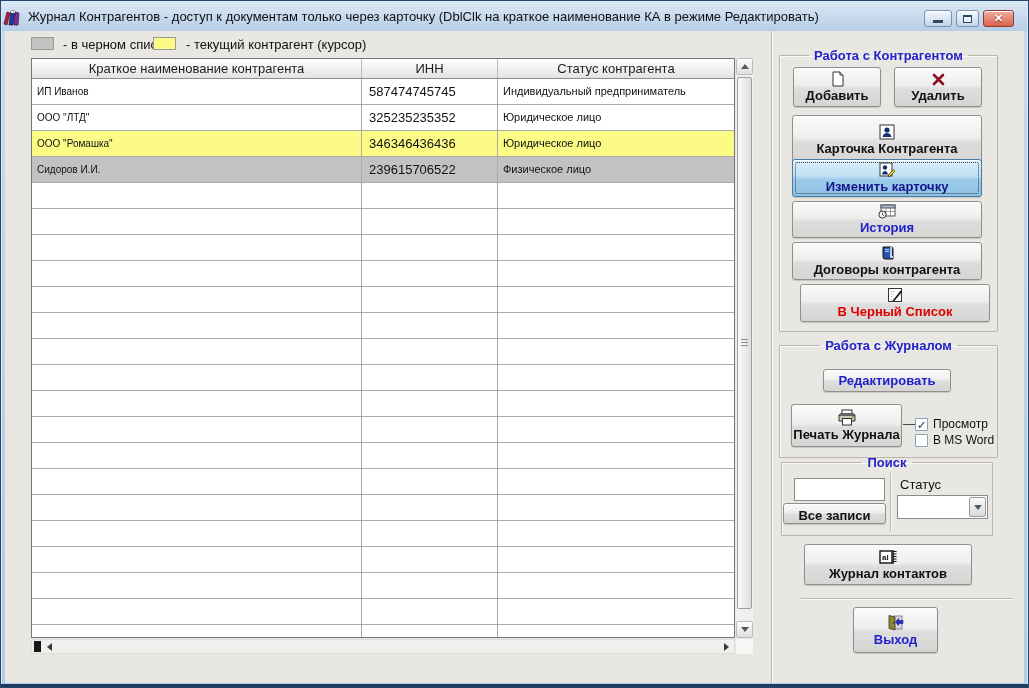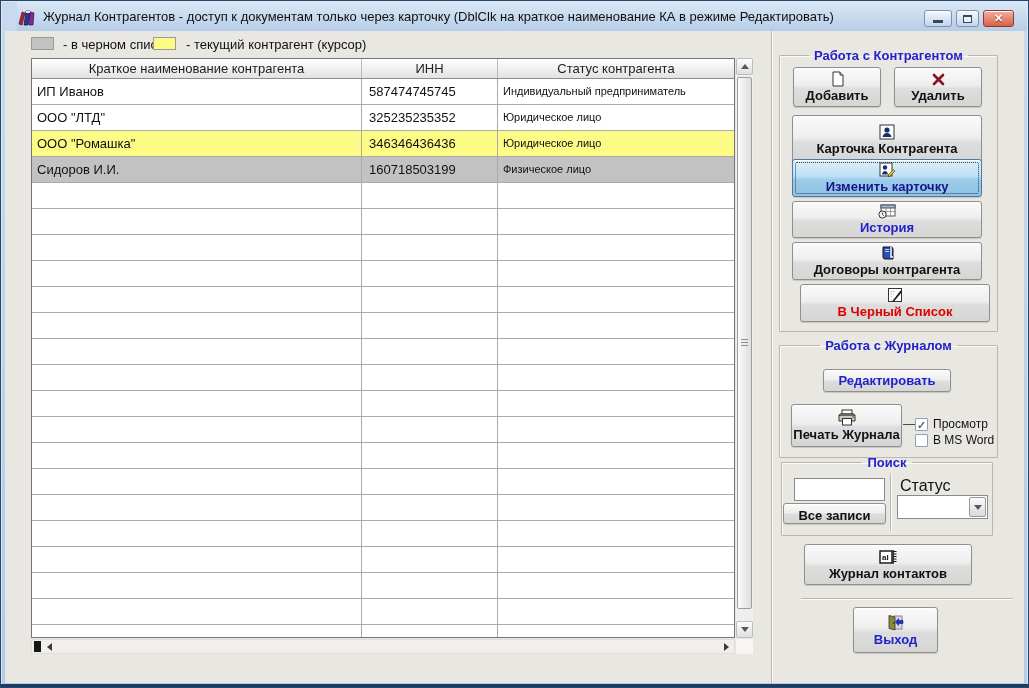--- a/index.html
+++ b/index.html
@@ -6,21 +6,21 @@
   *{box-sizing:border-box;}
   body{font-family:"Liberation Sans",sans-serif;-webkit-font-smoothing:antialiased;}
 
   .window{position:relative;width:1029px;height:688px;
     background:linear-gradient(#c9daee,#b3cbe4);
     border:1px solid #27466b;box-shadow:inset 0 0 0 1px #dbe8f5;}
   .window:after{content:"";position:absolute;left:0;right:0;bottom:0;height:3px;background:#1e3c60;}
 
   
   .titlebar{position:absolute;left:1px;top:1px;right:1px;height:29px;display:flex;align-items:center;
-    background:linear-gradient(#dae8f6,#b6cde7);margin-left:15px;}
+    background:linear-gradient(#dae8f6,#b6cde7);}
   .title-text{font-size:13px;color:#101010;margin-left:6px;white-space:nowrap;overflow:hidden;}
   .winbtns{position:absolute;right:13px;top:8px;display:flex;gap:4px;}
   .wbtn{height:17px;border:1px solid #7c92ac;border-radius:3px;display:flex;align-items:center;justify-content:center;
     background:linear-gradient(#f3f8fd,#c2d5ea);box-shadow:inset 0 1px 0 #fff;}
   .wbtn.min{width:28px;} .wbtn.max{width:23px;} 
   .wbtn.close{width:31px;border-color:#8c3a2e;background:linear-gradient(#f0b0a0,#d9614a);}
   .glyph-min{width:10px;height:3px;background:#33475e;margin-top:6px;}
   .glyph-max{width:9px;height:8px;border:1px solid #33475e;border-top-width:2px;background:#e8f1fa;}
   .glyph-close{font-size:11px;font-weight:bold;color:#fff;text-shadow:0 1px 1px #7a2418;line-height:1;}
 
@@ -33,21 +33,21 @@
 
   
   .grid-wrap{position:absolute;left:26px;top:27px;width:722px;height:596px;}
   .cells{position:absolute;left:0;top:0;width:704px;height:580px;border:1px solid #757575;background:#fff;overflow:hidden;}
   .ghead{display:flex;height:20px;background:linear-gradient(#ffffff,#e2e2e2);border-bottom:1px solid #8d8d8d;}
   .ghead .hc{font-size:13px;color:#1d1d1d;text-align:center;line-height:19px;border-right:1px solid #bcbcbc;
     white-space:nowrap;overflow:hidden;}
   .grow{display:flex;height:26px;border-bottom:1px solid #ababab;background:#fff;}
   .grow .gc{border-right:1px solid #ababab;white-space:nowrap;overflow:hidden;line-height:25px;}
   .c1{width:330px;} .c2{width:136px;} .c3{width:236px;border-right:none !important;}
-  .gc.c1{font-size:13px;color:#111;padding-left:5px;}
+  .gc.c1{font-size:10px;color:#111;padding-left:5px;}
   .gc.c2{font-size:13px;color:#111;padding-left:7px;}
   .gc.c3{font-size:11px;color:#111;padding-left:5px;}
 
   
   .vscroll{position:absolute;left:705px;top:0;width:17px;height:580px;background:#f0efed;}
   .hscroll{position:absolute;left:0;top:581px;width:704px;height:15px;background:#f0efed;border:1px solid #dedddb;}
   .corner{position:absolute;left:705px;top:581px;width:17px;height:15px;background:#f7f6f4;}
   .sbtn{position:absolute;left:0;width:17px;height:17px;background:linear-gradient(#fcfcfc,#dfdfdf);
     border:1px solid #bdbdbd;border-radius:2px;display:flex;align-items:center;justify-content:center;}
   .tri{width:0;height:0;}
@@ -99,21 +99,21 @@
   .cbrow{position:absolute;display:flex;align-items:center;gap:5px;}
   .cb-preview{left:910px;top:386px;} .cb-word{left:910px;top:402px;}
   .cbbox{width:13px;height:13px;border:1px solid #8da0b4;background:#fff;border-radius:1px;
     font-size:11px;line-height:12px;text-align:center;color:#4d708f;font-weight:bold;}
   .cblabel{font-size:12px;color:#111;white-space:nowrap;}
 
   .search-input{position:absolute;left:789px;top:447px;width:91px;height:23px;border:1px solid #8a8a8a;
     background:#fff;font-size:13px;padding:0 3px;font-family:"Liberation Sans",sans-serif;}
   .search-divider{position:absolute;left:885px;top:442px;width:2px;height:58px;
     border-left:1px solid #bab6ae;border-right:1px solid #fbfaf8;}
-  .status-label{position:absolute;left:895px;top:446px;font-size:16px;color:#111;}
+  .status-label{position:absolute;left:895px;top:446px;font-size:13px;color:#111;}
   .combo{position:absolute;left:892px;top:464px;width:91px;height:24px;border:1px solid #8a8a8a;background:#fff;}
   .combo .val{position:absolute;left:3px;top:3px;right:20px;font-size:13px;}
   .combo .drop{position:absolute;right:1px;top:1px;bottom:1px;width:17px;border:1px solid #9a9a9a;border-radius:2px;
     background:linear-gradient(#fbfbfb,#d9d9d9);display:flex;align-items:center;justify-content:center;}
 
   .hr-groove{position:absolute;left:796px;top:567px;width:212px;height:2px;
     border-top:1px solid #bab6ab;border-bottom:1px solid #fbfaf8;}
 
   .icon{display:block;}
 </style>
@@ -170,21 +170,21 @@
               <div class="gc c2">325235235352</div>
               <div class="gc c3">Юридическое лицо</div>
             </div>
             <div class="grow" style="background: rgb(251, 251, 133);">
               <div class="gc c1">ООО "Ромашка"</div>
               <div class="gc c2">346346436436</div>
               <div class="gc c3">Юридическое лицо</div>
             </div>
             <div class="grow" style="background: rgb(194, 194, 194);">
               <div class="gc c1">Сидоров И.И.</div>
-              <div class="gc c2">160718503199</div>
+              <div class="gc c2">239615706522</div>
               <div class="gc c3">Физическое лицо</div>
             </div>
             <div class="grow">
               <div class="gc c1"></div>
               <div class="gc c2"></div>
               <div class="gc c3"></div>
             </div>
             <div class="grow">
               <div class="gc c1"></div>
               <div class="gc c2"></div>

